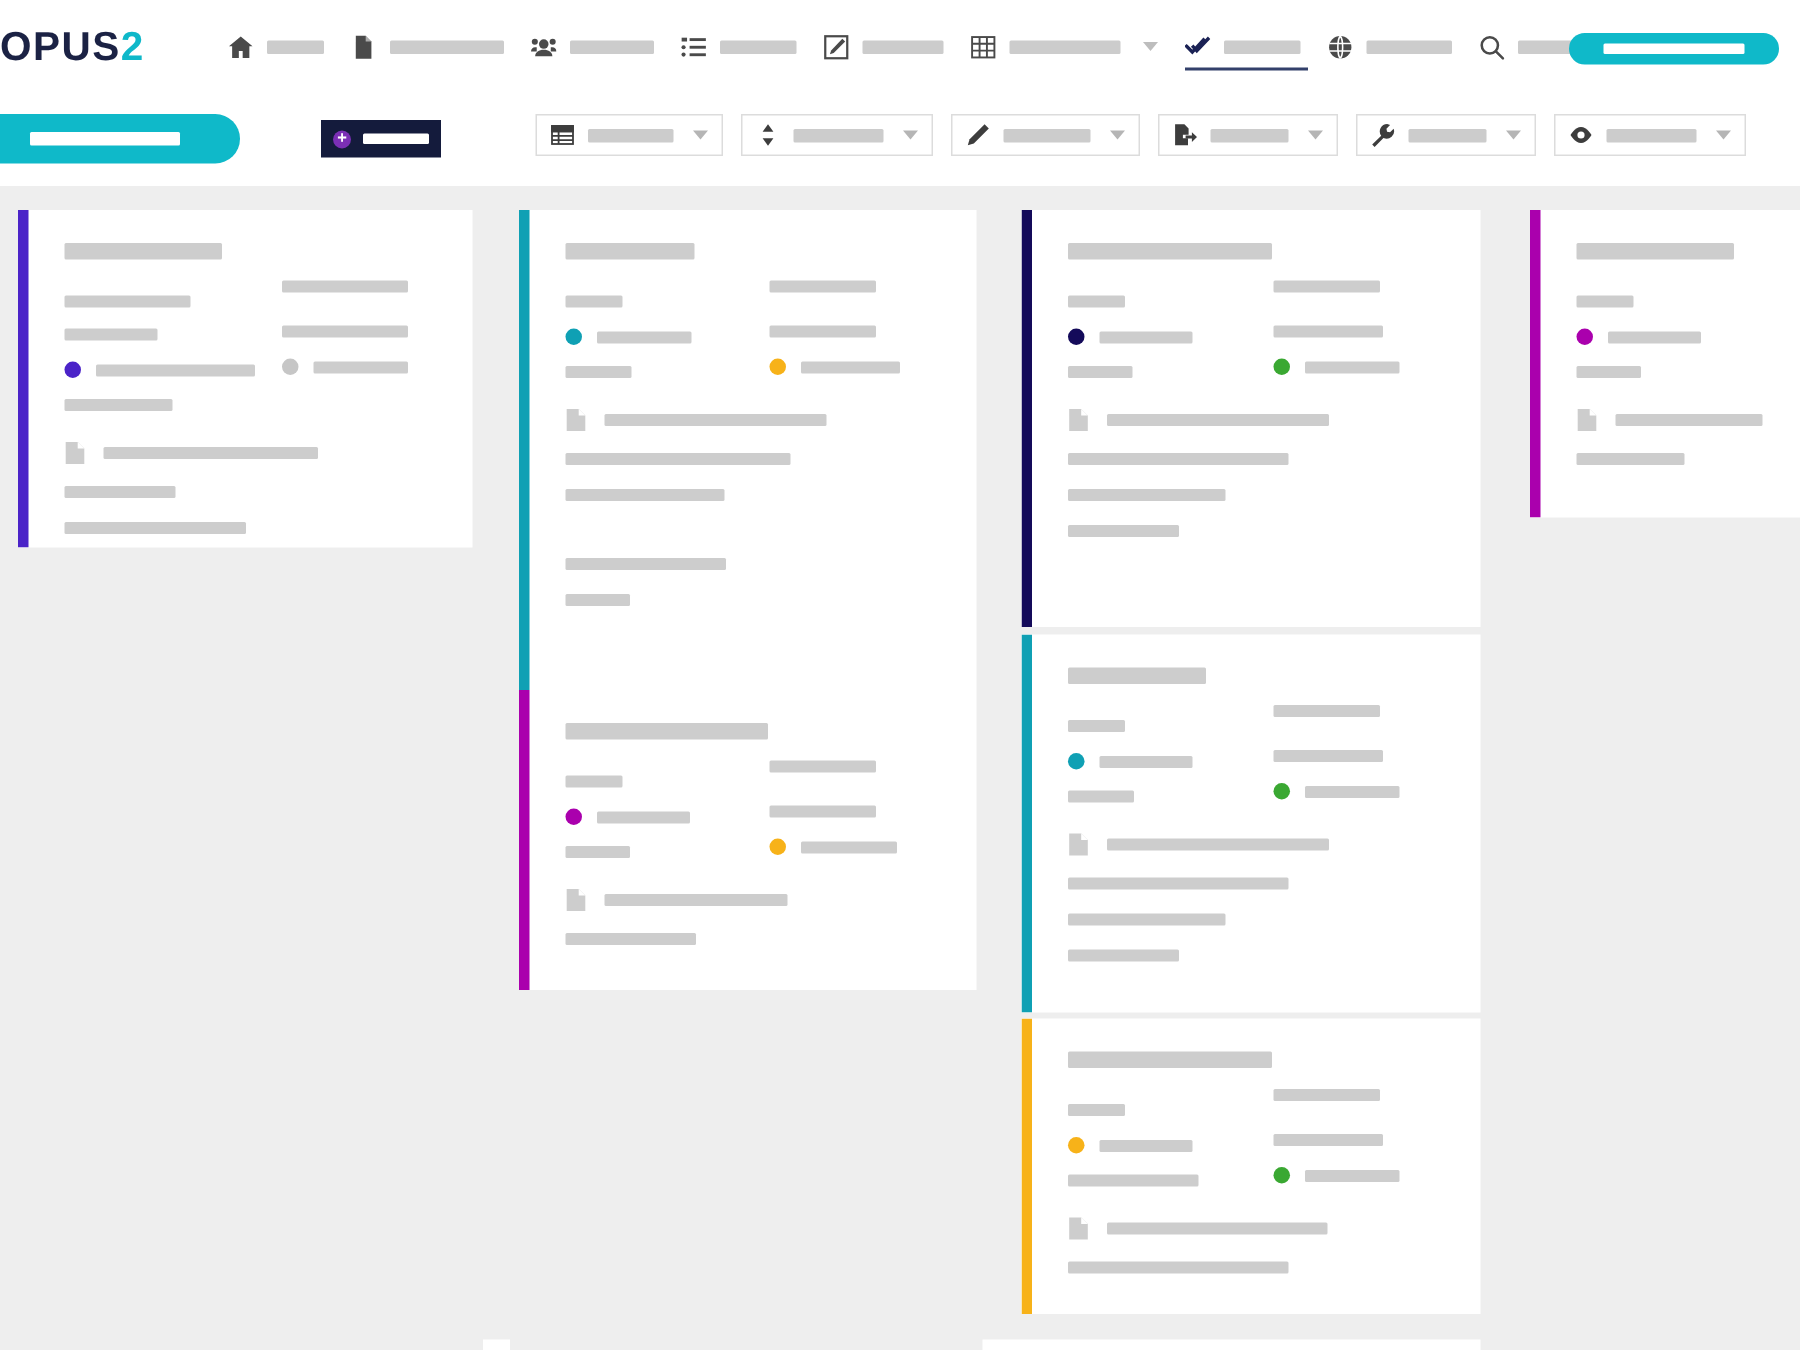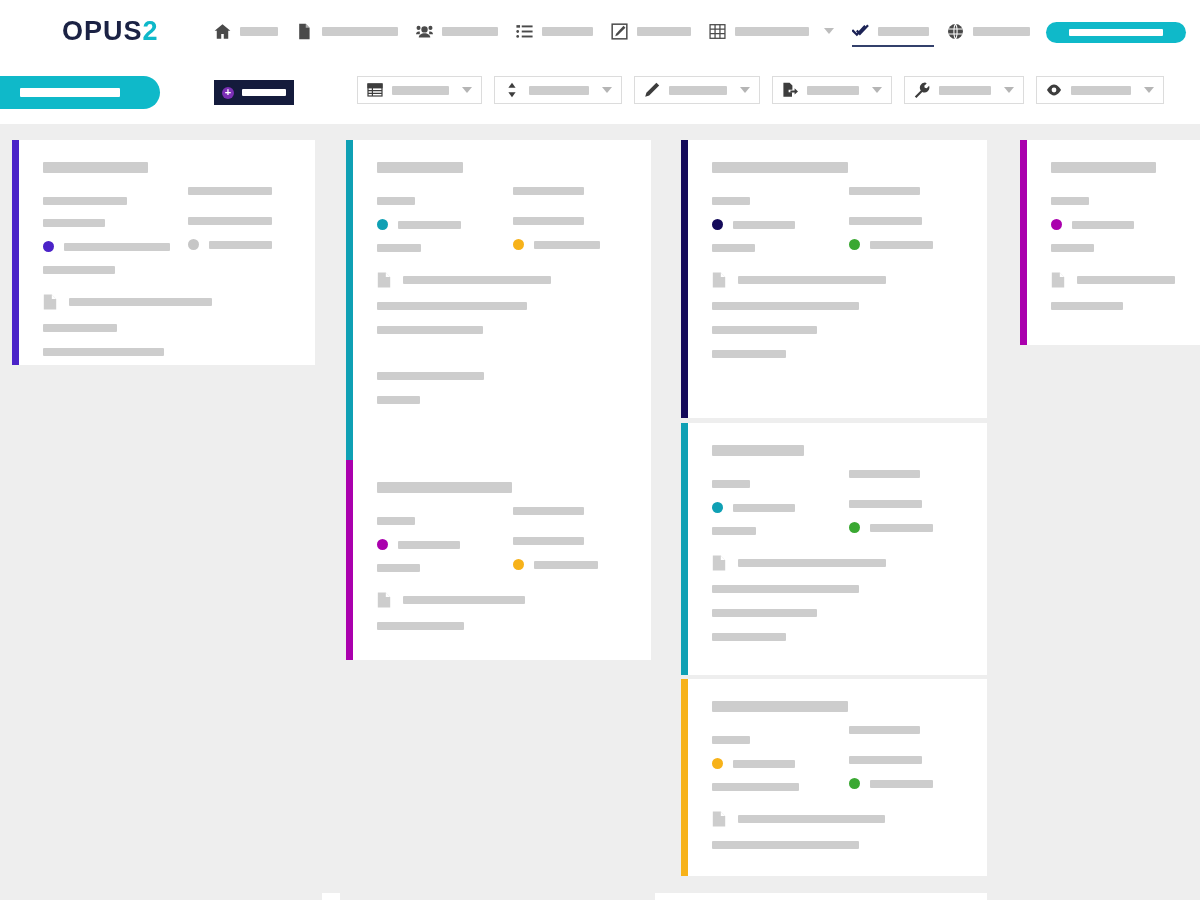--- a/index.html
+++ b/index.html
@@ -18,21 +18,20 @@
     width: 1200px;
     height: 124px;
     background: #ffffff;
   }
 
   .nav-row {
     position: relative;
     height: 62px;
     display: flex;
     align-items: center;
-    padding-left: 62px;
   }
 
   .brand {
     font-size: 27px;
     font-weight: bold;
     letter-spacing: 1px;
     color: #1b2244;
     user-select: none;
     white-space: nowrap;
   }

